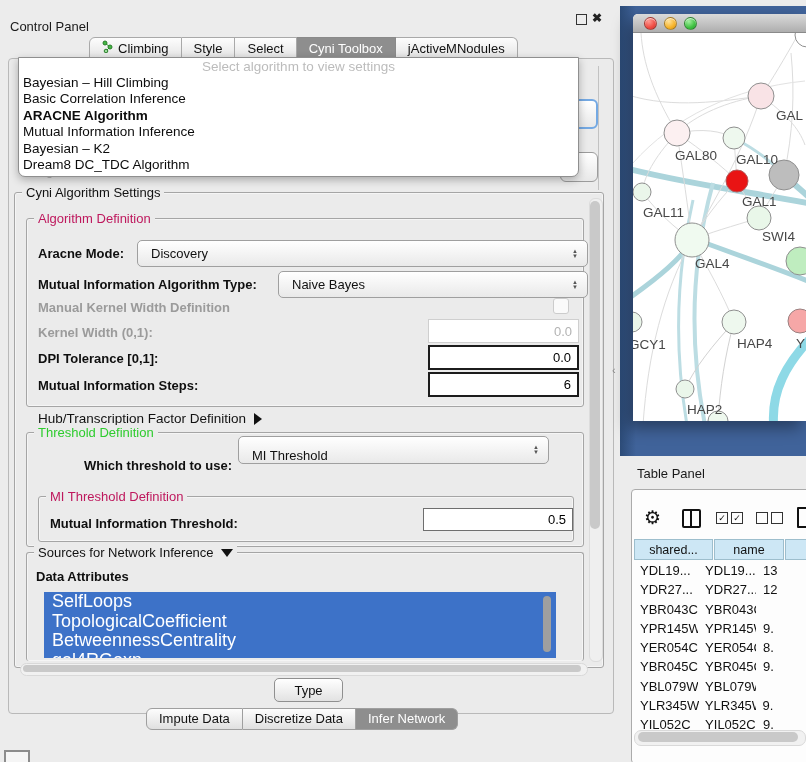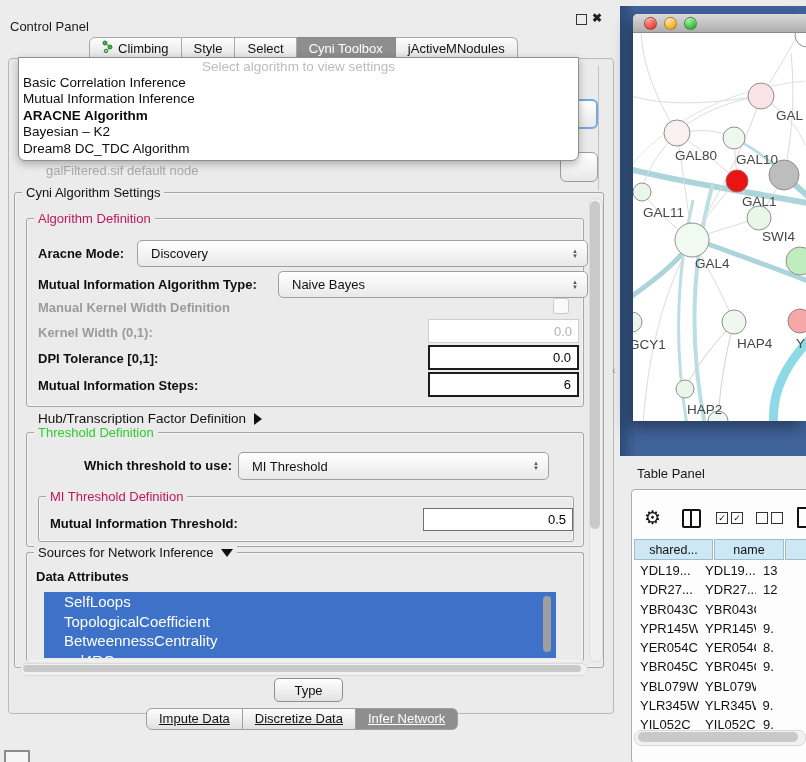--- a/index.html
+++ b/index.html
@@ -10,21 +10,21 @@
   .cp-title{font-size:13px;color:#1a1a1a;margin-top:8px;}
   .win-ic{font-size:12px;color:#222;cursor:default;}
   .restore-box{width:9px;height:9px;border:1.5px solid #333;}
   .tabbar{display:flex;align-items:flex-end;}
   .tab{height:21px;line-height:21px;padding:0 12px;font-size:13px;background:linear-gradient(#fdfdfd,#e3e3e3);
        border:1px solid #a9a9a9;border-left:none;white-space:nowrap;display:flex;align-items:center;gap:4px;}
   .tab:first-child{border-left:1px solid #a9a9a9;border-radius:6px 0 0 0;}
   .tab:last-child{border-radius:0 6px 0 0;}
   .tab.sel{background:#8e8e8e;color:#fff;border-color:#8a8a8a;}
   .seg{height:20px;line-height:20px;padding:0 12px;font-size:13px;background:linear-gradient(#fdfdfd,#e0e0e0);
-       border:1px solid #9f9f9f;border-left:none;white-space:nowrap;text-decoration:underline;}
+       border:1px solid #9f9f9f;border-left:none;white-space:nowrap;}
   .seg:first-child{border-left:1px solid #9f9f9f;border-radius:6px 0 0 6px;}
   .seg:last-child{border-radius:0 6px 6px 0;}
   .seg.sel{background:#8e8e8e;color:#fff;}
   .page{background:#ebebeb;border:1px solid #b9b9b9;border-radius:4px;}
   .grp{border:1px solid #a5a5a5;border-radius:3px;box-shadow:inset 0 0 0 1px rgba(255,255,255,.5);}
   .grp-label{font-size:13px;background:#ebebeb;padding:0 4px;white-space:nowrap;}
   .lbl-blue{color:#be185d;}
   .lbl-green{color:#2ecc2e;}
   .blab{font-size:13px;font-weight:bold;color:#0f0f0f;white-space:nowrap;}
   .glab{font-size:13px;color:#9b9b9b;white-space:nowrap;}
@@ -33,21 +33,21 @@
          font-size:13px;display:flex;align-items:center;padding-left:13px;}
   .arrows{position:absolute;right:9px;top:50%;transform:translateY(-50%);display:flex;flex-direction:column;
           font-size:6px;line-height:5px;color:#555;}
   .tfield{background:#fff;font-size:13px;display:flex;align-items:center;justify-content:flex-end;padding-right:6px;}
   .tfield.dis{border:1px solid #cfcfcf;color:#b3b3b3;}
   .tfield.strong{border:2px solid #1c1c1c;color:#000;}
   .tfield.mid{border:1px solid #6e6e6e;color:#000;}
   .chk{width:14px;height:14px;border:1px solid #cccccc;border-radius:3px;background:#fafafa;}
   .tri-right{width:0;height:0;border-left:8px solid #111;border-top:6px solid transparent;border-bottom:6px solid transparent;display:inline-block;}
   .tri-down{width:0;height:0;border-top:8px solid #111;border-left:6px solid transparent;border-right:6px solid transparent;display:inline-block;}
-  .attr{height:19.6px;line-height:19.6px;color:#fff;font-size:15px;padding-left:20px;white-space:nowrap;}
+  .attr{height:19.6px;line-height:19.6px;color:#fff;font-size:18px;padding-left:8px;white-space:nowrap;}
   .sbv-track{background:#efefef;border:1px solid #dcdcdc;border-radius:6px;}
   .sbv-thumb{background:#c9c9c9;border-radius:6px;}
   .btn{background:linear-gradient(#ffffff,#e2e2e2);border:1px solid #8f8f8f;border-radius:5px;
        font-size:13px;display:flex;align-items:center;justify-content:center;}
   
   #algo-dd{background:#fff;border:1px solid #8f8f8f;border-radius:0 0 7px 7px;z-index:30;
            box-shadow:0 3px 9px rgba(0,0,0,.28);padding-bottom:3px;}
   .dd-ph{font-size:13.5px;color:#bcbcbc;text-align:center;height:17px;line-height:17px;}
   .dd-item{font-size:13.5px;color:#0c0c0c;padding-left:4px;height:16.4px;line-height:16.4px;white-space:nowrap;}
   .dd-item.bold{font-weight:bold;}
@@ -111,23 +111,24 @@
   <div class="abs page" style="left:8px;top:58px;width:604px;height:654px;"></div>
 
   <div class="abs" style="left:598px;top:66px;width:1px;height:124px;background:#c2c2c2;"></div>
   <div class="abs" style="left:560px;top:99px;width:34px;height:26px;border:2px solid #74a9e3;border-radius:6px;background:linear-gradient(#fff,#e8e8e8);z-index:5;"></div>
   <div class="abs" style="left:560px;top:152px;width:36px;height:28px;border:1px solid #9c9c9c;border-radius:6px;background:linear-gradient(#fff,#e8e8e8);z-index:5;"></div>
   <div class="abs glab" style="left:46px;top:163px;z-index:6;color:#a9a9a9;">galFiltered.sif default node</div>
 
   <div class="abs" id="algo-dd" style="left:18px;top:57px;width:559px;">
     <div class="dd-ph">Select algorithm to view settings</div>
     <div id="dd-items">
+        <div class="dd-item">Bayesian – Hill Climbing</div>
         <div class="dd-item">Basic Correlation Inference</div>
+        <div class="dd-item bold">ARACNE Algorithm</div>
         <div class="dd-item">Mutual Information Inference</div>
-        <div class="dd-item bold">ARACNE Algorithm</div>
         <div class="dd-item">Bayesian – K2</div>
         <div class="dd-item">Dream8 DC_TDC Algorithm</div>
       </div>
   </div>
 
   <div class="abs grp" style="left:14px;top:192px;width:588px;height:474px;"></div>
   <div class="abs grp-label" style="left:22px;top:185px;">Cyni Algorithm Settings</div>
 
   <div class="abs sbv-track" style="left:589px;top:198px;width:12px;height:462px;"></div>
   <div class="abs sbv-thumb" style="left:590px;top:201px;width:10px;height:328px;"></div>
@@ -161,21 +162,21 @@
 
   <div class="abs" style="left:38px;top:411px;font-size:13.5px;display:flex;align-items:center;gap:8px;">
     <span>Hub/Transcription Factor Definition</span>
     <span class="tri-right"></span>
   </div>
 
   <div class="abs grp" style="left:26px;top:432px;width:556px;height:113px;"></div>
   <div class="abs grp-label lbl-green" style="left:34px;top:425px;">Threshold Definition</div>
 
   <div class="abs blab" style="left:84px;top:458px;">Which threshold to use:</div>
-  <div class="abs combo" style="left:238px;top:452px;width:296px;height:26px;">
+  <div class="abs combo" style="left:238px;top:436px;width:296px;height:26px;align-items:flex-end;">
     <span>MI Threshold</span>
     <span class="arrows">▲<span>▼</span></span>
   </div>
 
   <div class="abs grp" style="left:38px;top:496px;width:534px;height:44px;"></div>
   <div class="abs grp-label lbl-blue" style="left:46px;top:489px;">MI Threshold Definition</div>
   <div class="abs blab" style="left:50px;top:516px;">Mutual Information Threshold:</div>
   <div class="abs tfield mid" style="left:423px;top:508px;width:142px;height:21px;">0.5</div>
 
   <div class="abs grp" style="left:26px;top:552px;width:556px;height:108px;border-bottom:none;"></div>

